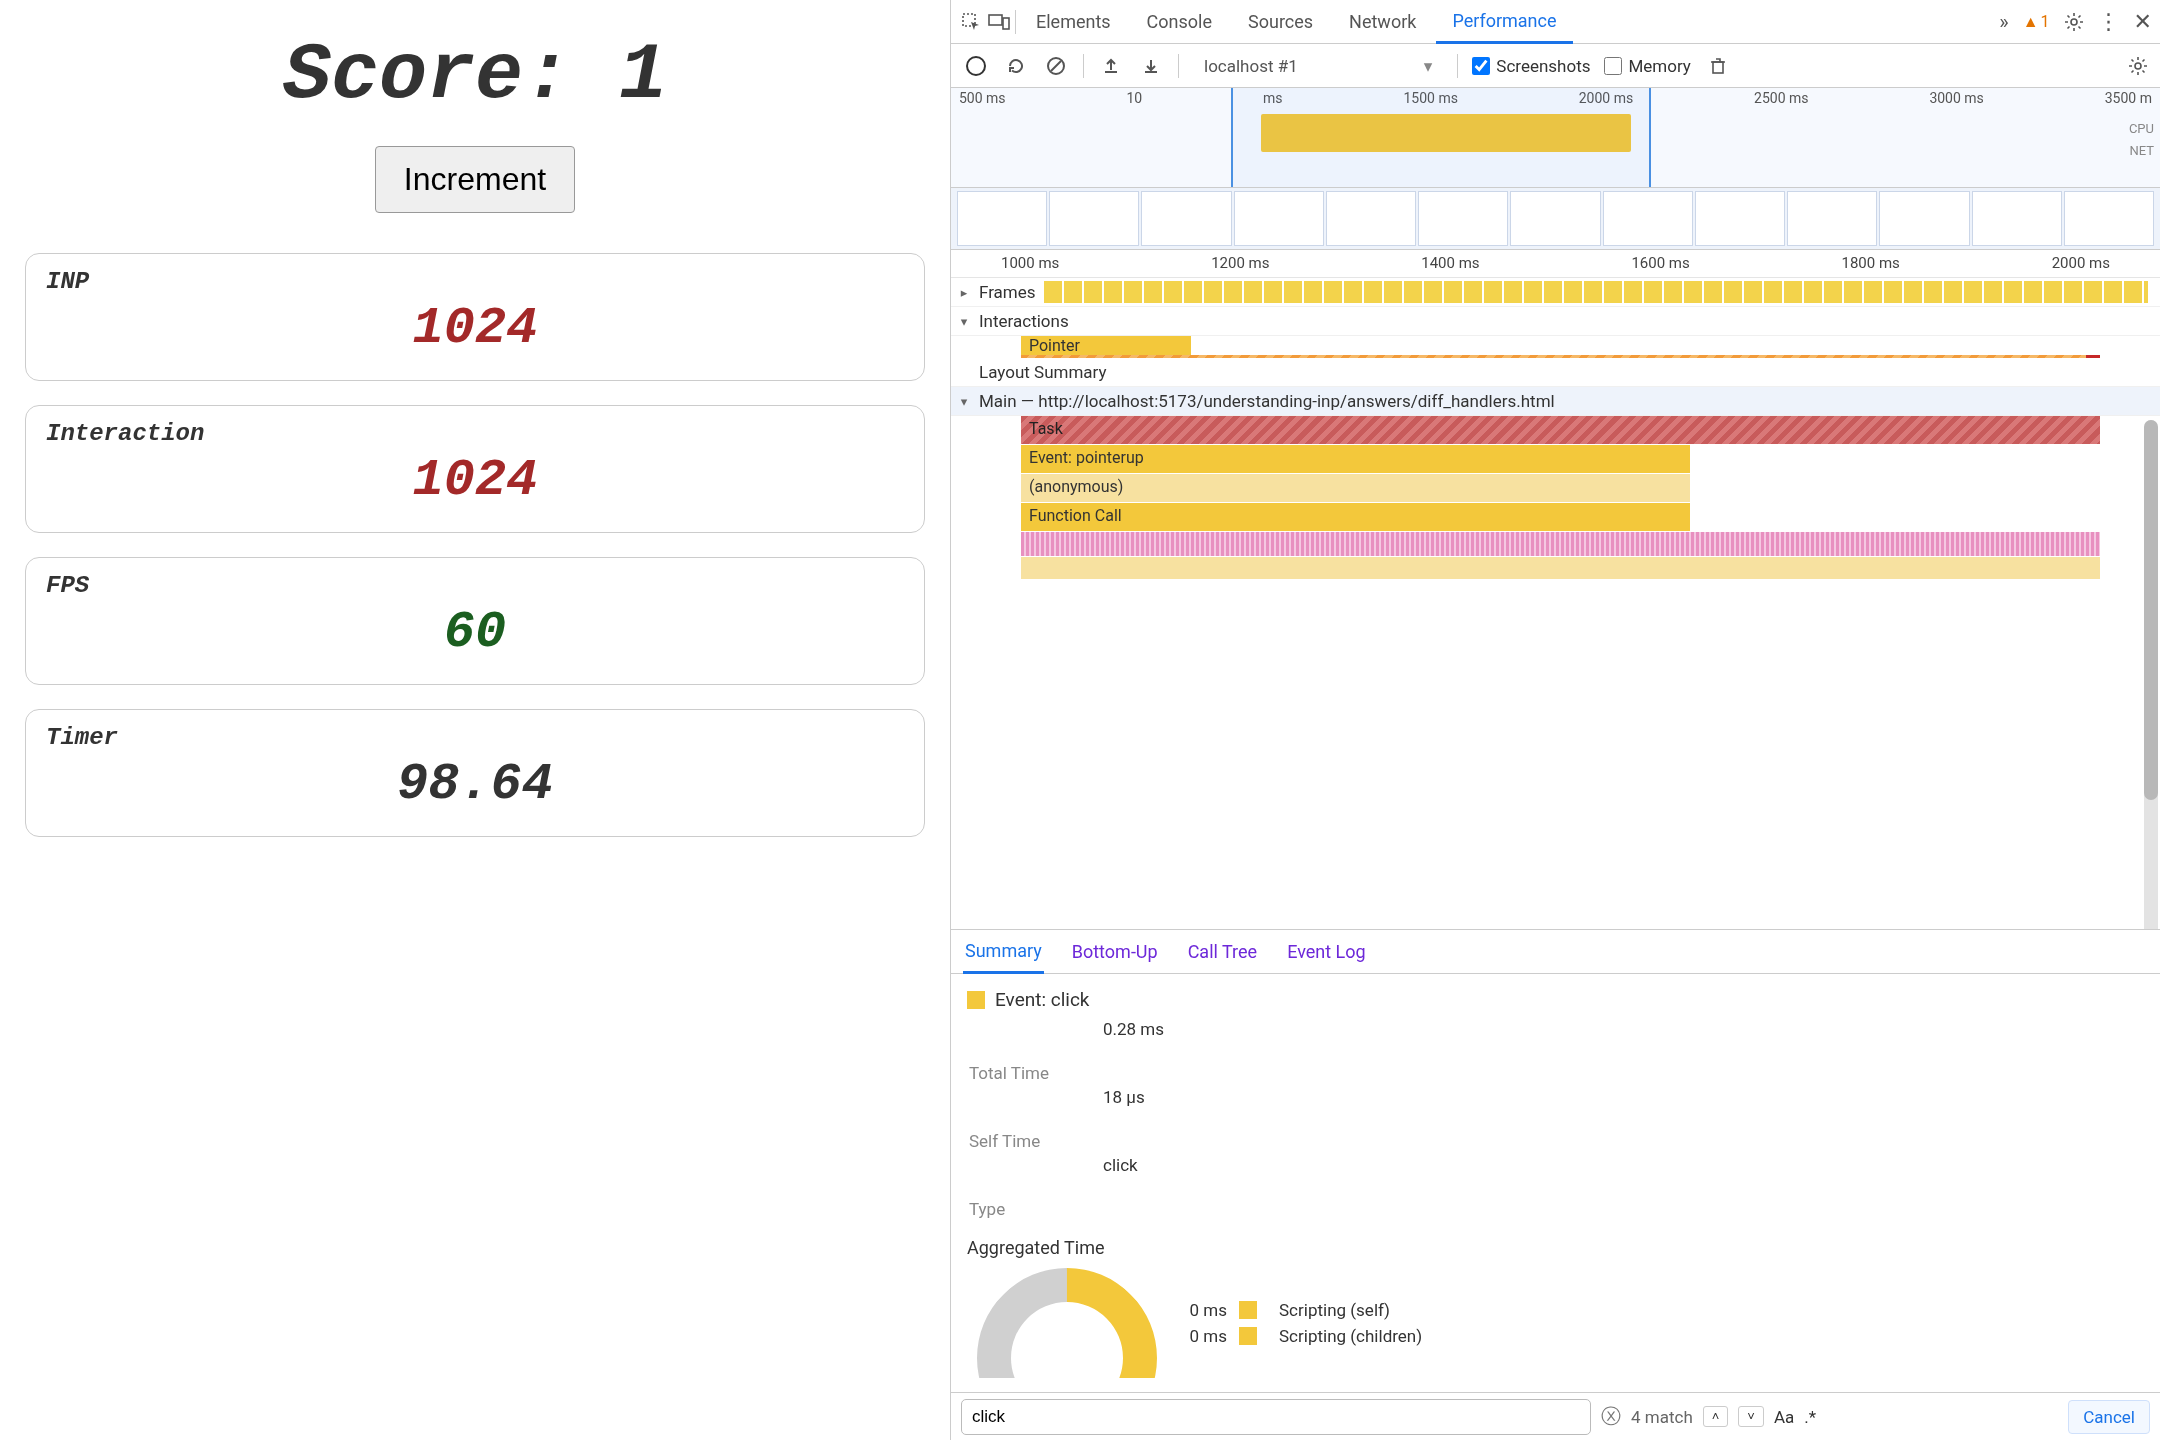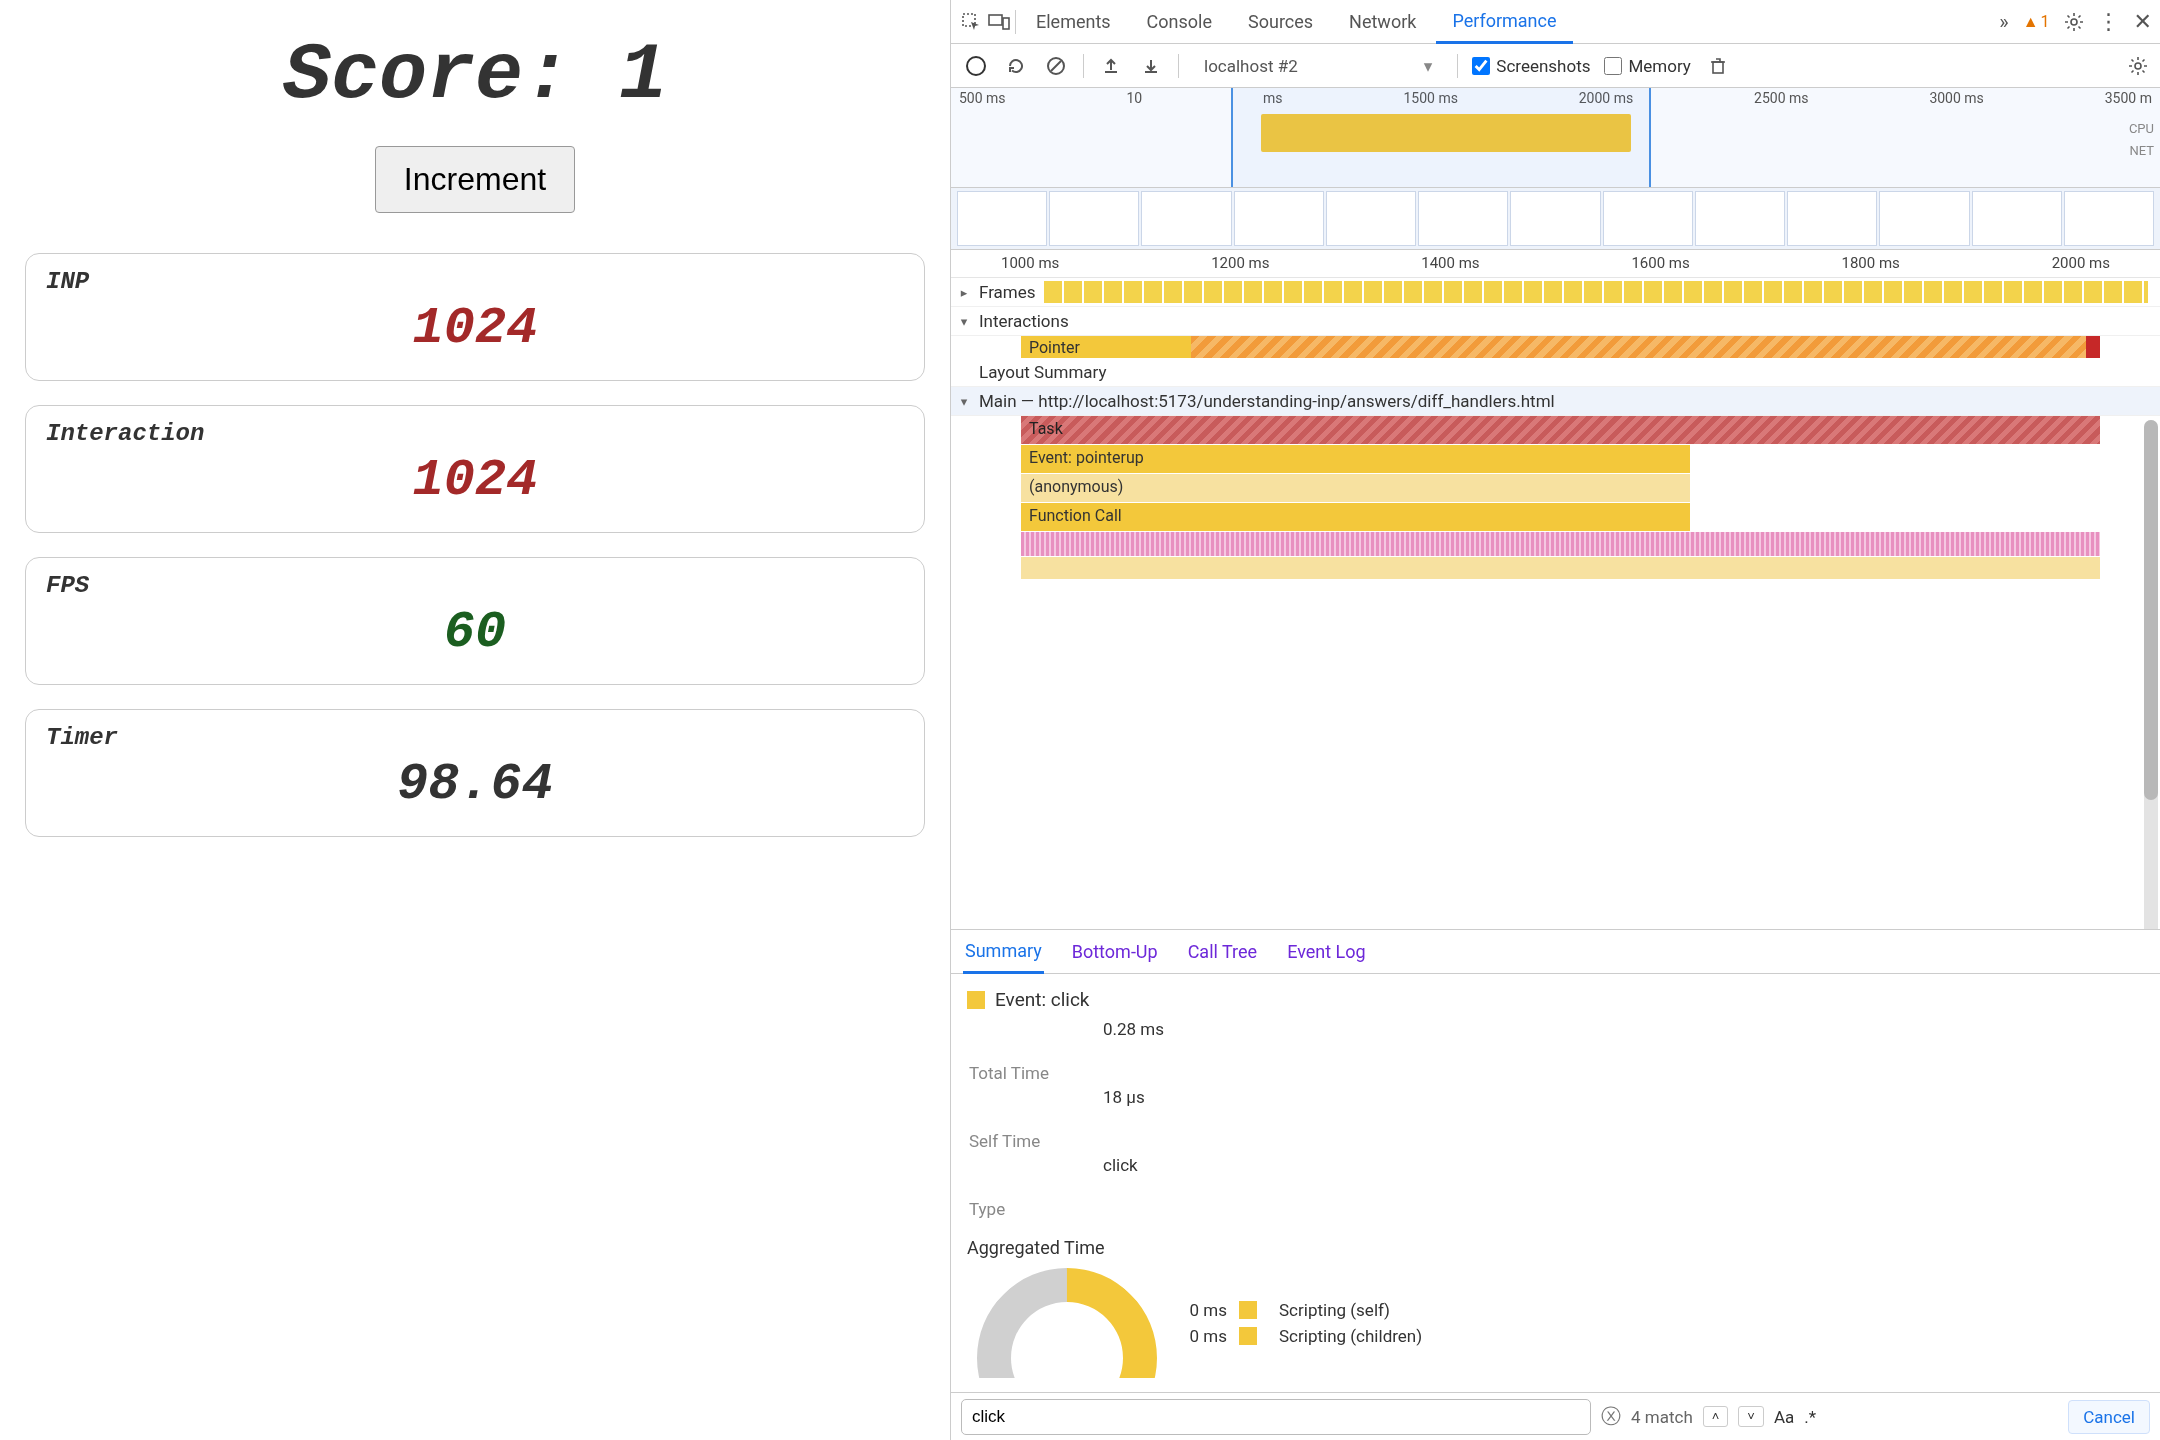--- a/index.html
+++ b/index.html
@@ -31,21 +31,21 @@
 .ov-cpu { position: absolute; left: 310px; top: 26px; width: 370px; height: 38px; background: #f3c83b; border-radius: 2px; }
 .ov-sel { position: absolute; left: 280px; top: 0; width: 420px; height: 100%; border-left: 2px solid #4a90e2; border-right: 2px solid #4a90e2; background: rgba(74,144,226,0.05); }
 .thumbs { height: 62px; background: #eef3fb; border-bottom: 1px solid #ccc; display: flex; gap: 2px; padding: 3px 6px; }
 .thumb { flex: 1; background: #fff; border: 1px solid #cbd6e8; }
 .flame-area { flex: 1; overflow: hidden; position: relative; background: #fff; border-bottom: 1px solid #ccc; }
 .flame-ruler { height: 28px; display: flex; justify-content: space-between; padding: 4px 50px 4px 50px; font-size: 15px; color: #444; border-bottom: 1px solid #e5e5e5; }
 .track { display: flex; align-items: center; min-height: 28px; border-bottom: 1px solid #f0f0f0; }
 .track-head { width: 26px; text-align: center; color: #666; font-size: 13px; }
 .track-title { font-size: 17px; padding: 4px 2px; }
 .frames-bar { flex: 1; height: 22px; background: repeating-linear-gradient(90deg,#f3d34b 0 18px,#fff 18px 20px); margin-right: 12px; }
-.pointer-bar { height: 22px; margin-left: 70px; margin-right: 60px; display:flex; }
+.pointer-bar { height: 22px; margin-left: 70px; margin-right: 60px; display:flex;flex-direction:column; }
 .pointer-a { width: 170px; background:#f3c83b; display:flex; align-items:center; padding-left:8px; font-size:16px; }
 .pointer-b { flex:1; background: repeating-linear-gradient(135deg,#f29b3a 0 6px,#f6b866 6px 12px); position:relative;}
 .pointer-b::after{content:"";position:absolute;right:0;top:0;width:14px;height:100%;background:#c62828;}
 .main-stack { margin-left: 70px; margin-right: 60px; }
 .bar { height: 28px; font-size: 16px; padding: 3px 8px; margin-bottom: 1px; white-space: nowrap; overflow: hidden; position: relative; }
 .bar.task { background: repeating-linear-gradient(135deg,#c85b5b 0 5px,#d97878 5px 10px); color:#222; width: 100%; }
 .bar.ev { background: #f3c83b; width: 62%; }
 .bar.fn { background: #f3c83b; width: 62%; }
 .bar.anon { background: #f7e1a0; width: 62%; }
 .bar.pink { background: repeating-linear-gradient(90deg,#e890c0 0 3px,#f5c7e1 3px 5px); width: 100%; height:24px;}
@@ -154,21 +154,21 @@
           <path d="M9 13V3M5 7l4-4 4 4M3 15h12" fill="none" stroke="#555" stroke-width="2"></path>
         </svg>
       </span>
     <span class="tb-btn">
         <svg width="18" height="18" viewBox="0 0 18 18">
           <path d="M9 3v10M5 9l4 4 4-4M3 15h12" fill="none" stroke="#555" stroke-width="2"></path>
         </svg>
       </span>
     <span class="sep"></span>
     <div class="profile-sel">
-        <span>localhost #2</span> 
+        <span>localhost #1</span> 
         <span style="margin-left:120px;color:#888;">▾</span>
       </div>
     <span class="sep"></span>
     <label class="cb">
         <input type="checkbox" checked="" style="">
         <span>Screenshots</span>
       </label>
     <label class="cb">
         <input type="checkbox" style="">
         <span>Memory</span>

